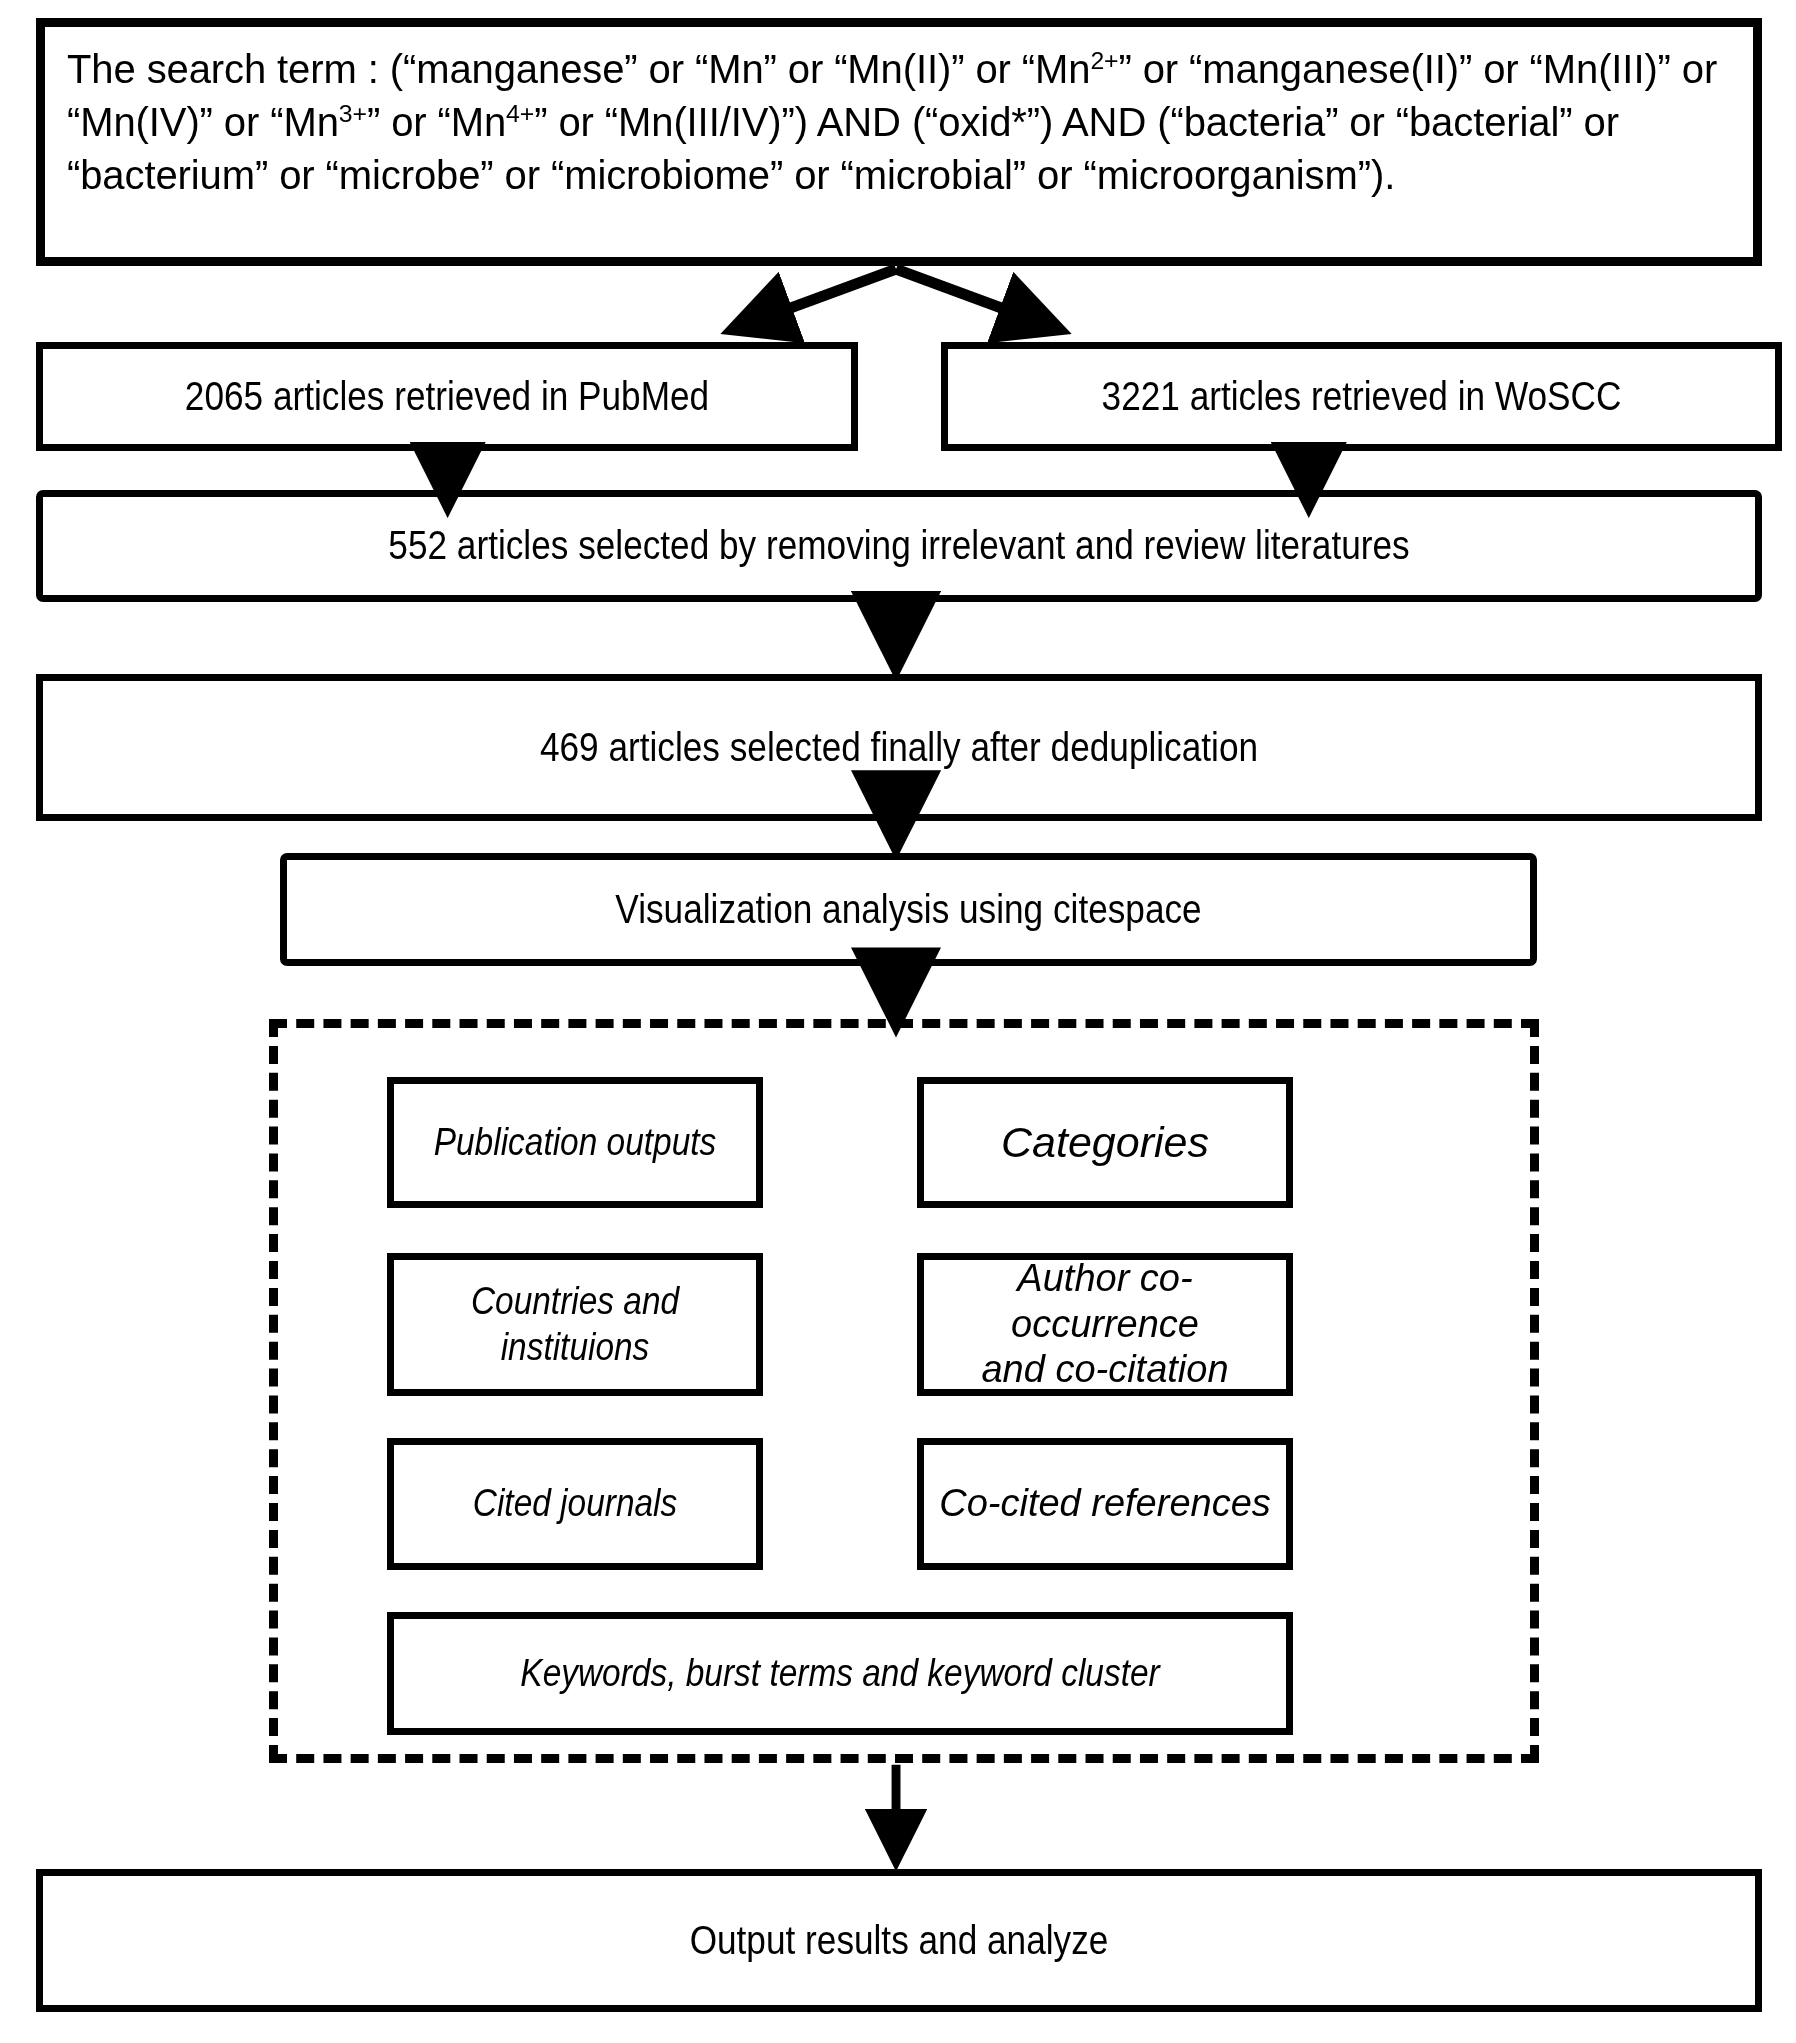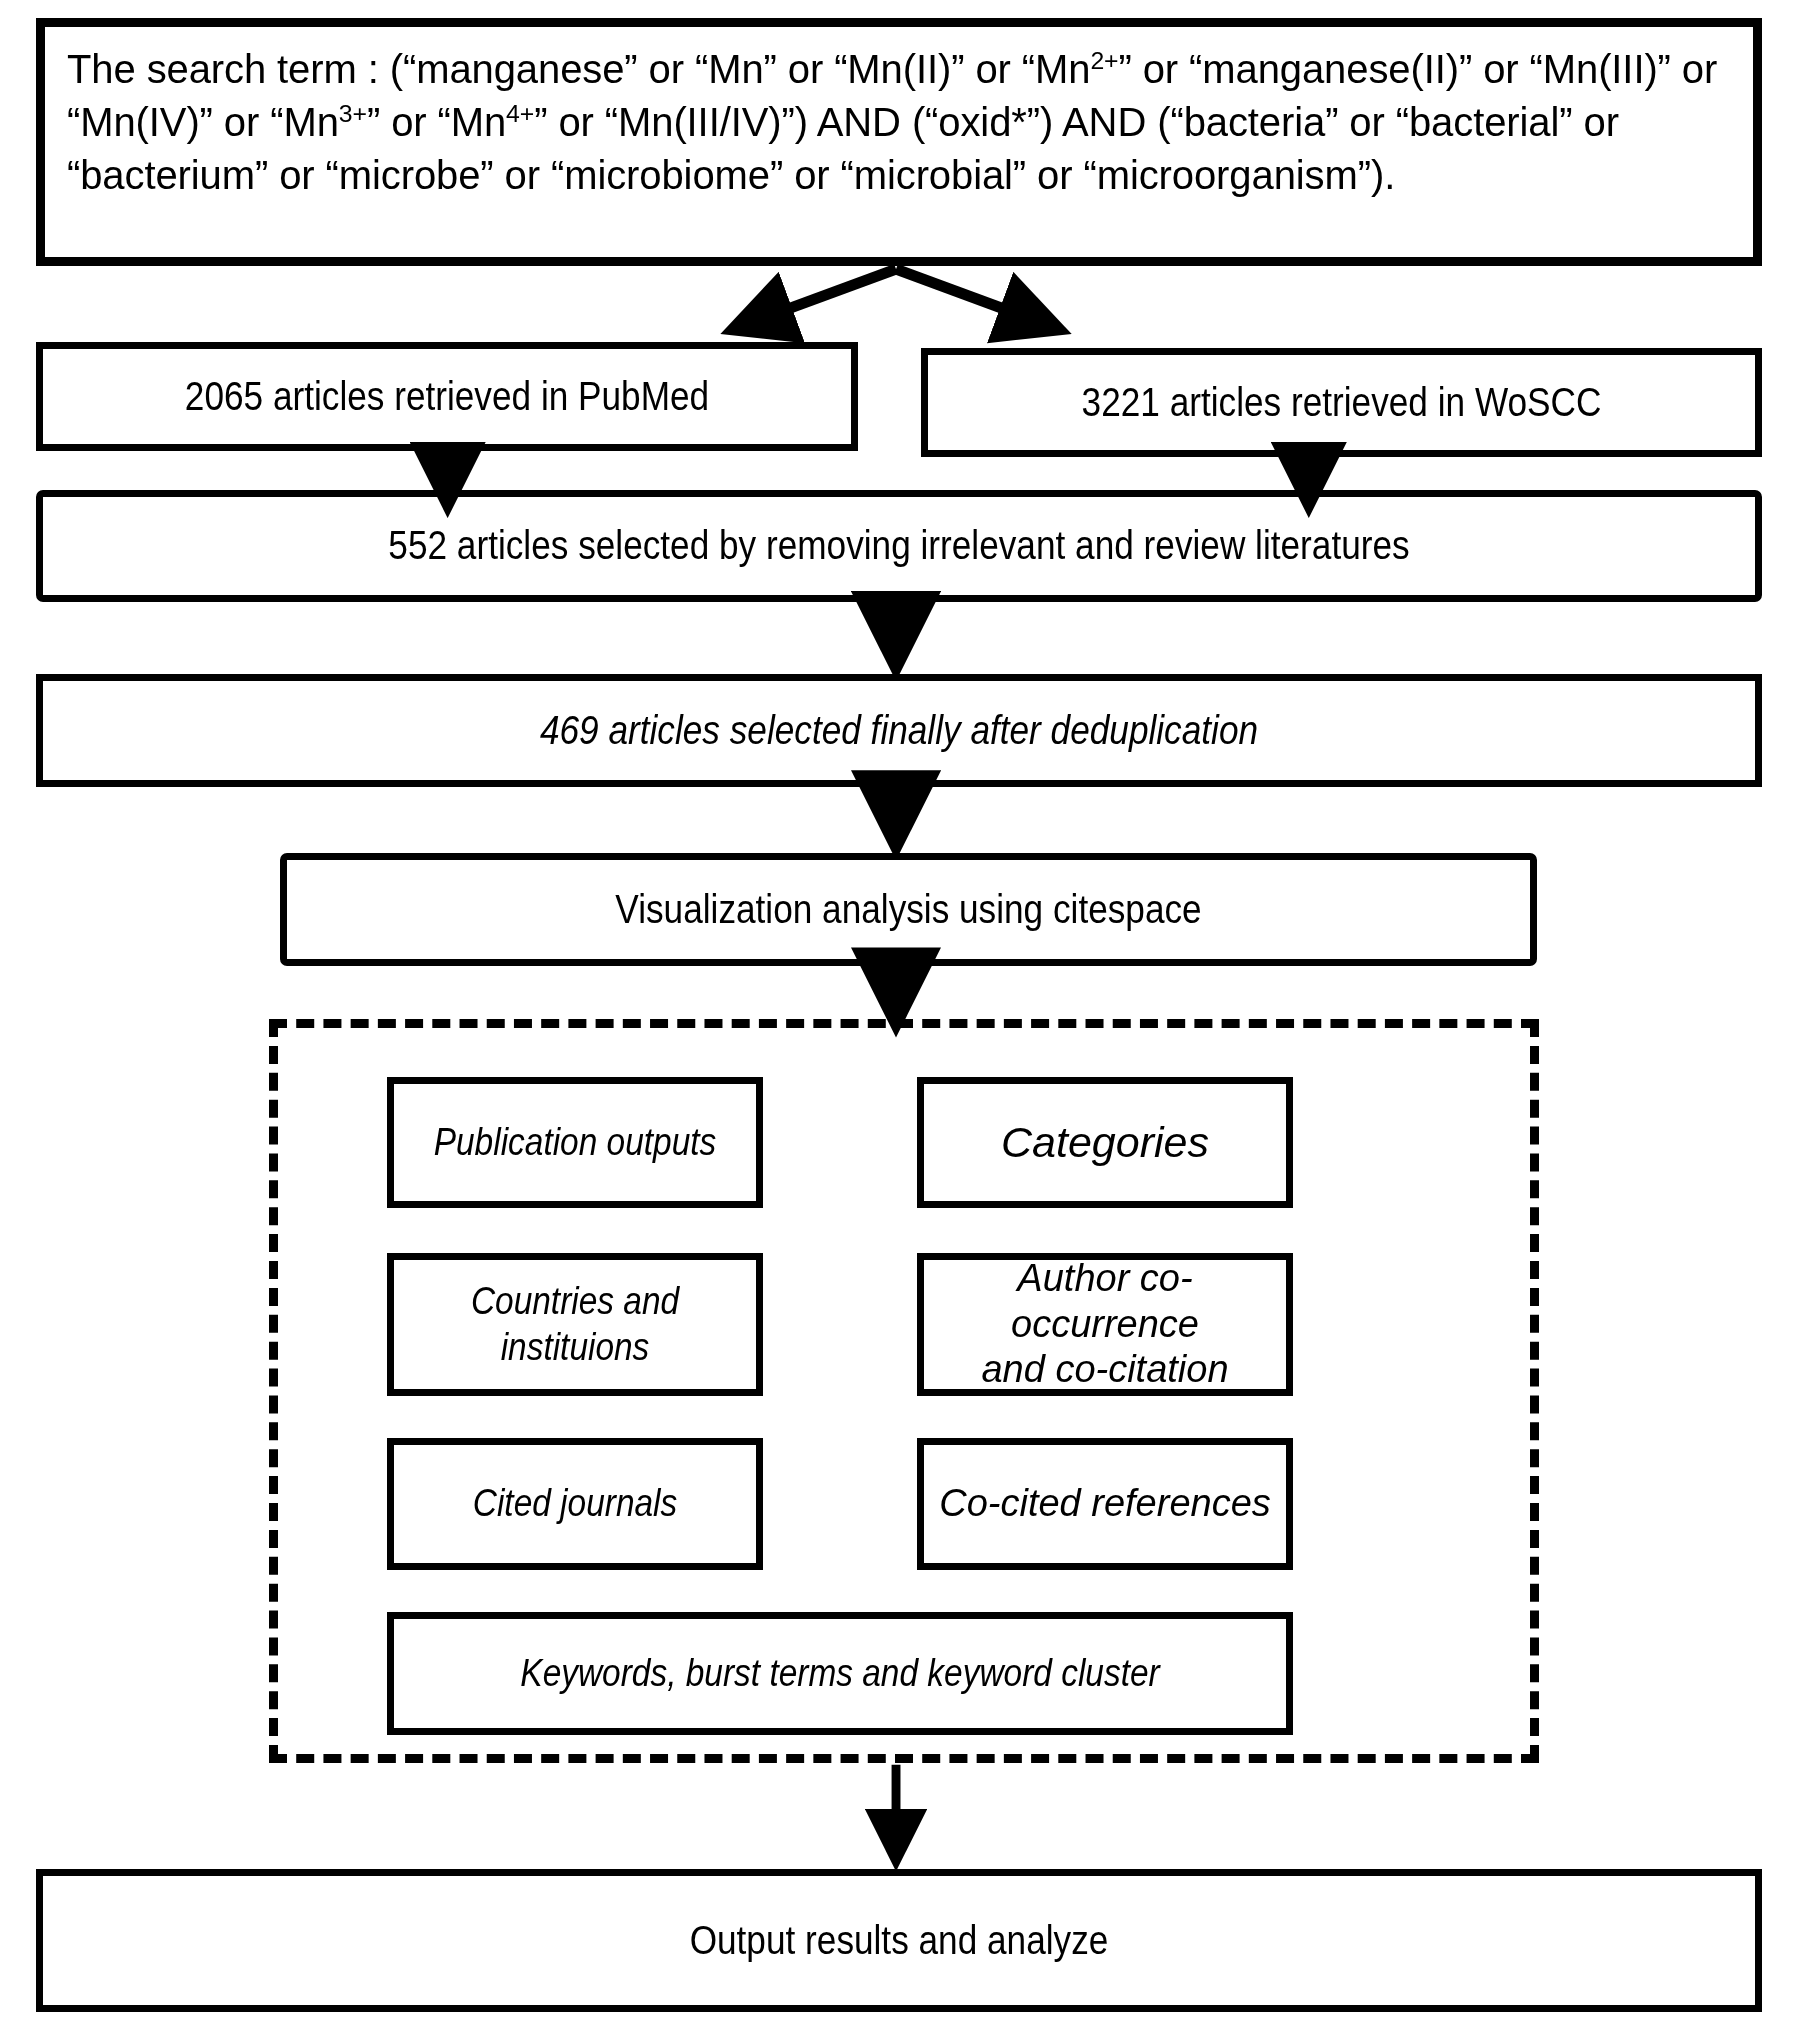--- a/index.html
+++ b/index.html
@@ -77,45 +77,43 @@
   sup { font-size: 0.62em; vertical-align: super; line-height: 0; }
 
   
   #pubmed-box {
     left: 36px;
     top: 342px;
     width: 822px;
     height: 109px;
   }
   #woscc-box {
-    left: 921px;
+    left: 941px;
     top: 342px;
     width: 841px;
     height: 109px;
-    margin-top: 6px;
   }
   #pubmed-box .txt, #woscc-box .txt { font-size: 40px; }
 
   
   #selected-552-box {
     left: 36px;
     top: 490px;
     width: 1726px;
     height: 112px;
     border-radius: 7px;
   }
   #selected-552-box .txt { font-size: 40px; }
 
   
   #selected-469-box {
     left: 36px;
     top: 674px;
     width: 1726px;
-    height: 113px;
-    font-style: italic;
+    height: 147px;
   }
   #selected-469-box .txt { font-size: 40px; }
 
   
   #visualization-box {
     left: 280px;
     top: 853px;
     width: 1257px;
     height: 113px;
     border-radius: 7px;

